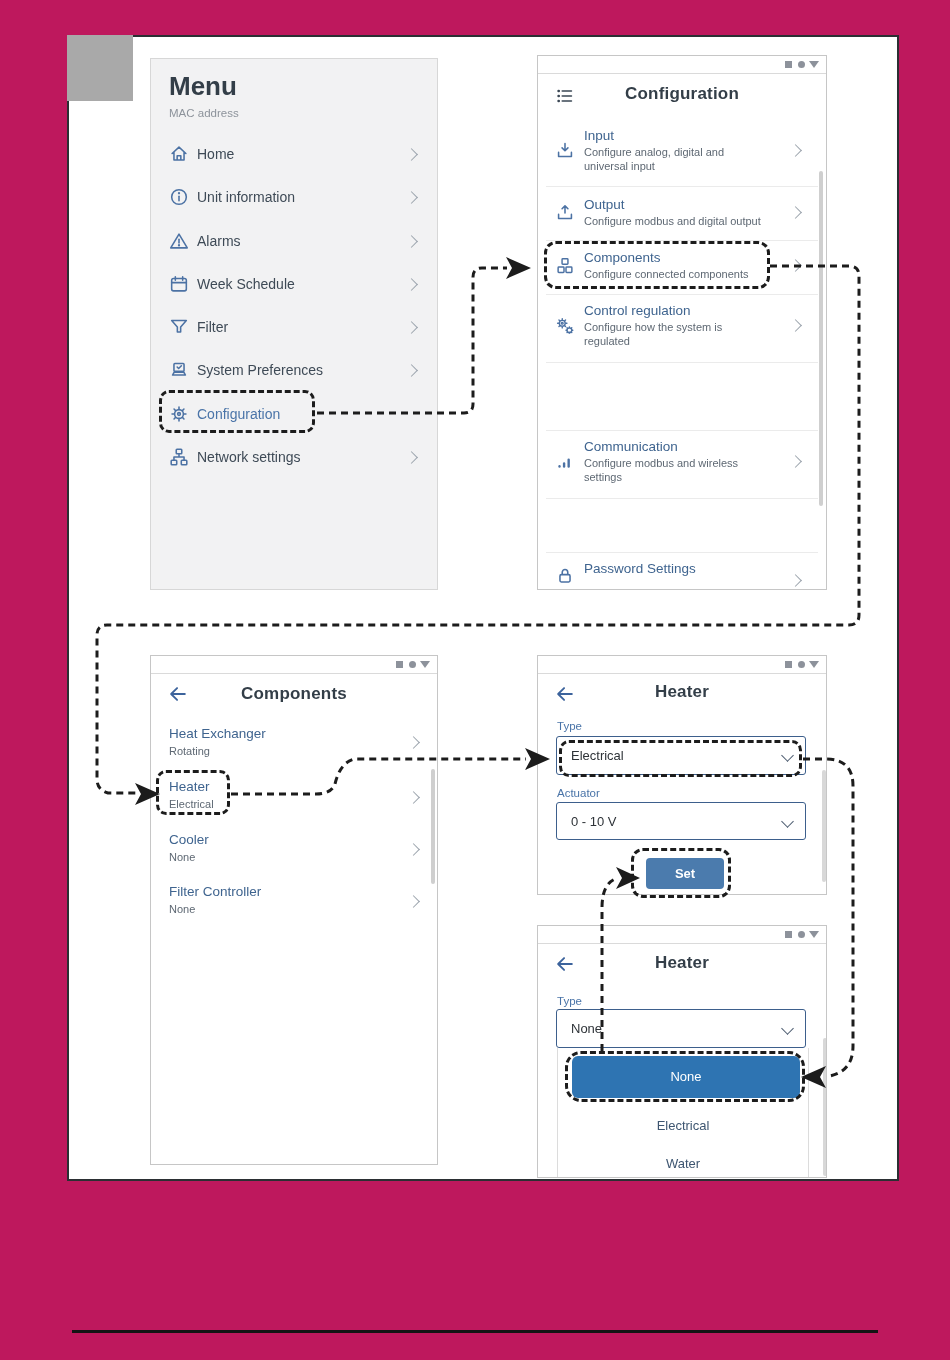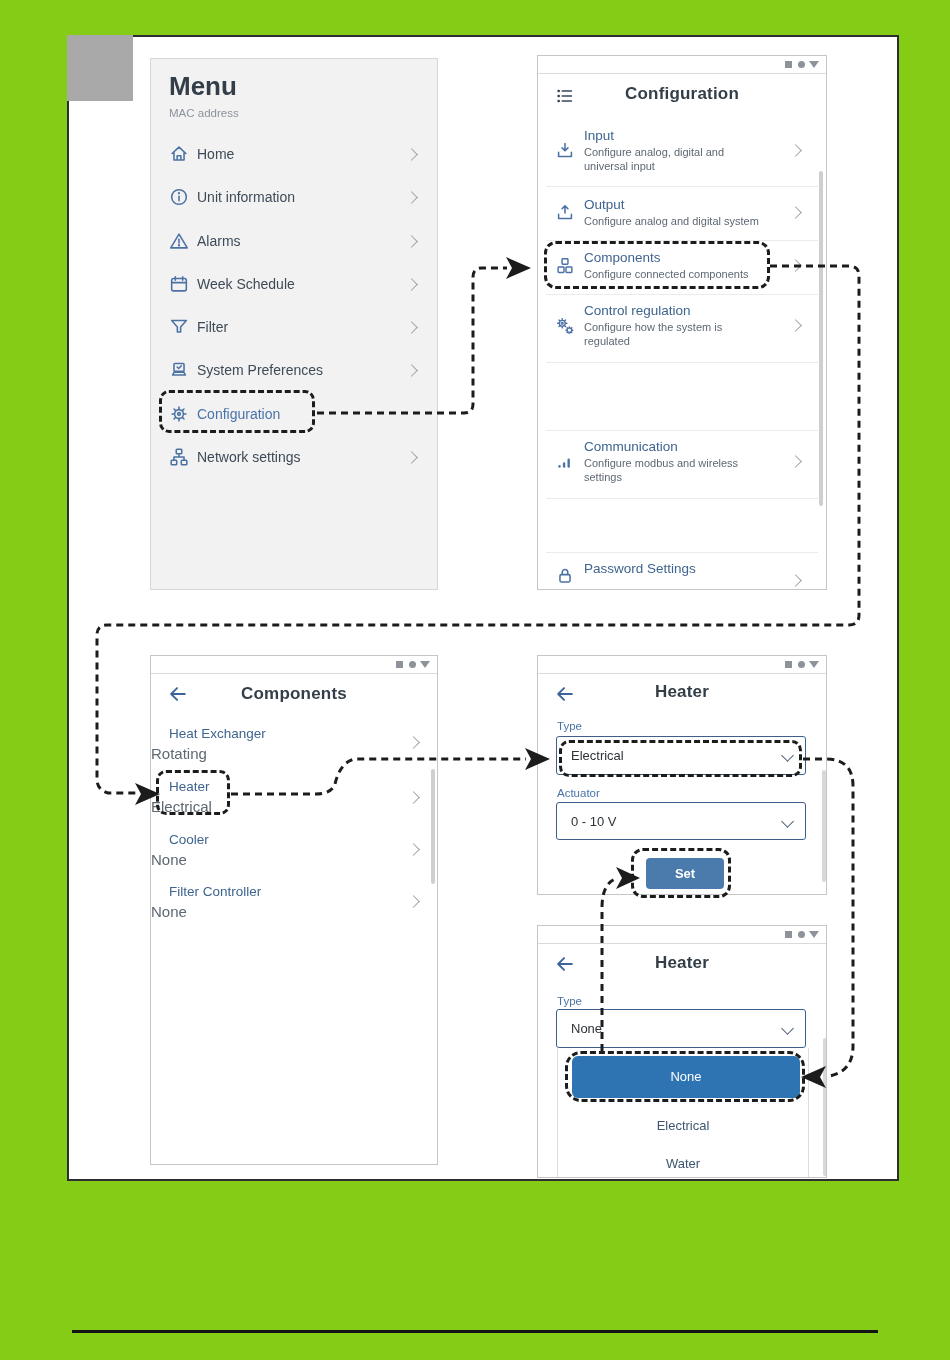--- a/index.html
+++ b/index.html
@@ -1,16 +1,16 @@
 <!DOCTYPE html>
 <html><head>
 <meta charset="utf-8">
 <style>
   html,body{margin:0;padding:0;background:#ffffff;}
-  .page{position:relative;width:950px;height:1360px;background:#84cc16;overflow:hidden;
+  .page{position:relative;width:950px;height:1360px;background:#be185d;overflow:hidden;
         font-family:"Liberation Sans",sans-serif;color:#333e48;}
   .frame{position:absolute;left:67px;top:35px;width:832px;height:1146px;border:2px solid #2b2f33;box-sizing:border-box;background:#fff;}
   .step-box{position:absolute;left:67px;top:35px;width:66px;height:66px;background:#a9a9a9;z-index:10;}
   .footer-rule{position:absolute;left:72px;top:1330px;width:806px;height:3px;background:#141414;}
 
   .panel{position:absolute;box-sizing:border-box;background:#fff;border:1px solid #c6c6c6;z-index:2;}
   .menu-panel{left:150px;top:58px;width:288px;height:532px;background:#f2f2f3;border-color:#d7d7d7;}
   .cfg-panel{left:537px;top:55px;width:290px;height:535px;overflow:hidden;}
   .comp-panel{left:150px;top:655px;width:288px;height:510px;}
   .heater1{left:537px;top:655px;width:290px;height:240px;}
@@ -43,21 +43,21 @@
   .cfg-txt{position:absolute;left:46px;width:190px;}
   .cfg-t{font-size:13.5px;color:#3f648f;margin-bottom:3px;}
   .cfg-d{font-size:11px;line-height:13.5px;color:#5e6873;width:185px;}
   .cfg-ch{left:253px;}
   .divider{position:absolute;left:8px;right:8px;height:1px;background:#ebebeb;}
   .scrollbar{position:absolute;width:4px;border-radius:2px;background:#cfcfcf;}
 
   
   .comp-item{position:absolute;left:0;width:100%;}
   .comp-t{position:absolute;left:18px;top:0;font-size:13.5px;color:#3f648f;}
-  .comp-v{position:absolute;left:0;top:19px;font-size:15px;color:#5e6873;}
+  .comp-v{position:absolute;left:18px;top:19px;font-size:11px;color:#5e6873;}
 
   
   .field-label{position:absolute;left:19px;font-size:11.5px;color:#4a74a8;}
   .select{position:absolute;left:18px;width:250px;height:39px;border:1.5px solid #3d5f8c;border-radius:3px;box-sizing:border-box;background:#fff;}
   .select .sv{position:absolute;left:14px;top:11px;font-size:13px;color:#2e3338;}
   .sel-chev{position:absolute;right:13px;top:14px;width:8px;height:8px;border-right:1.6px solid #4a5a6e;border-bottom:1.6px solid #4a5a6e;transform:rotate(45deg);}
   .set-btn{position:absolute;left:108px;top:202px;width:78px;height:31px;background:#4b7bad;border:none;border-radius:4px;
            color:#fff;font-size:13px;font-weight:700;font-family:"Liberation Sans",sans-serif;}
   .options{position:absolute;left:19px;top:122px;width:252px;height:131px;background:#fff;border-left:1px solid #dcdcdc;border-right:1px solid #dcdcdc;box-sizing:border-box;}
   .opt-none{position:absolute;left:14px;top:8px;width:228px;height:42px;background:#2e74b2;border-radius:6px;
@@ -196,21 +196,21 @@
 
     <div class="cfg-item" style="top:141px;height:40px">
       <span class="cfg-ic" style="top:5px">
           <svg width="22" height="22" viewBox="0 0 24 24" fill="none" stroke="#4c72a4" stroke-width="1.7" stroke-linecap="round" stroke-linejoin="round">
             <path d="M12 12V4.2M8.8 7.4 12 4.2l3.2 3.2"></path>
             <path d="M5 13.5V18h14v-4.5"></path>
           </svg>
         </span>
       <div class="cfg-txt" style="top:0">
           <div class="cfg-t">Output</div>
-          <div class="cfg-d">Configure analog and digital system</div>
+          <div class="cfg-d">Configure modbus and digital output</div>
         </div>
       <span class="chev cfg-ch" style="top:11px"></span>
     </div>
     <div class="divider" style="top:184px"></div>
 
     <div class="cfg-item" style="top:194px;height:40px">
       <span class="cfg-ic" style="top:5px">
           <svg width="22" height="22" viewBox="0 0 24 24" fill="none" stroke="#4c72a4" stroke-width="1.6" stroke-linejoin="round">
             <rect x="8.8" y="4" width="6.4" height="6" rx="0.8"></rect>
             <rect x="4.5" y="13" width="6.4" height="6" rx="0.8"></rect>

